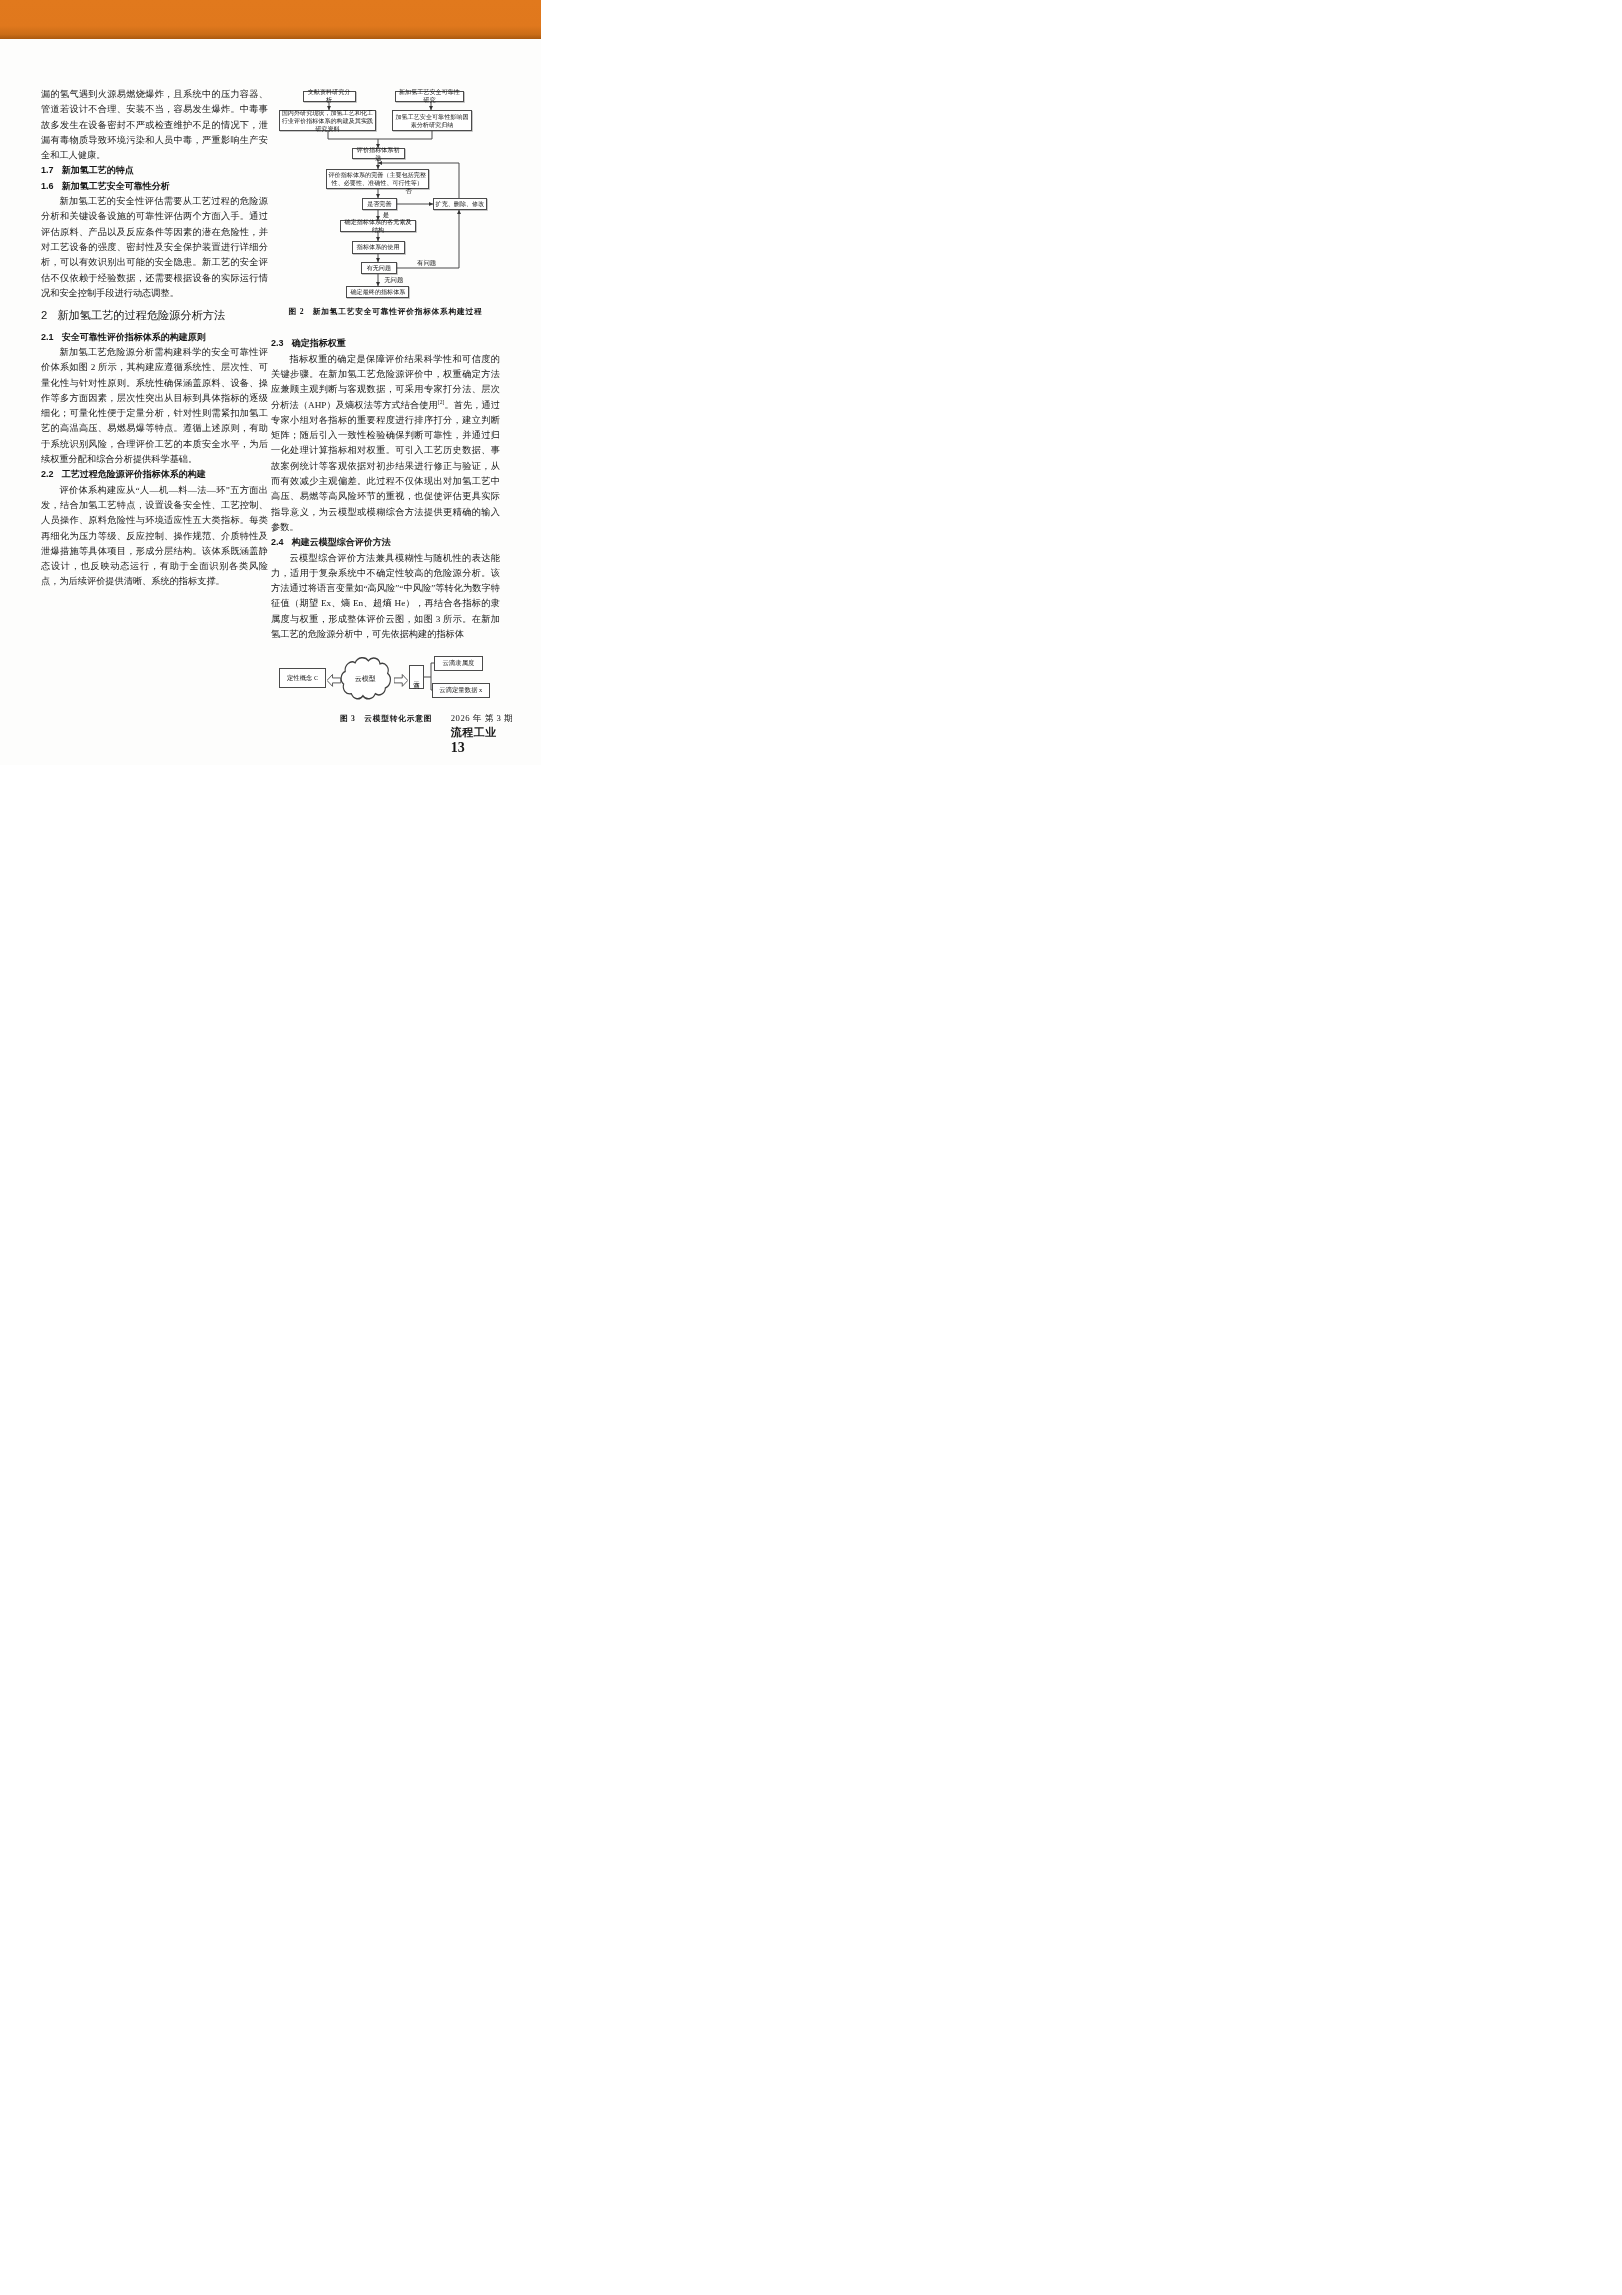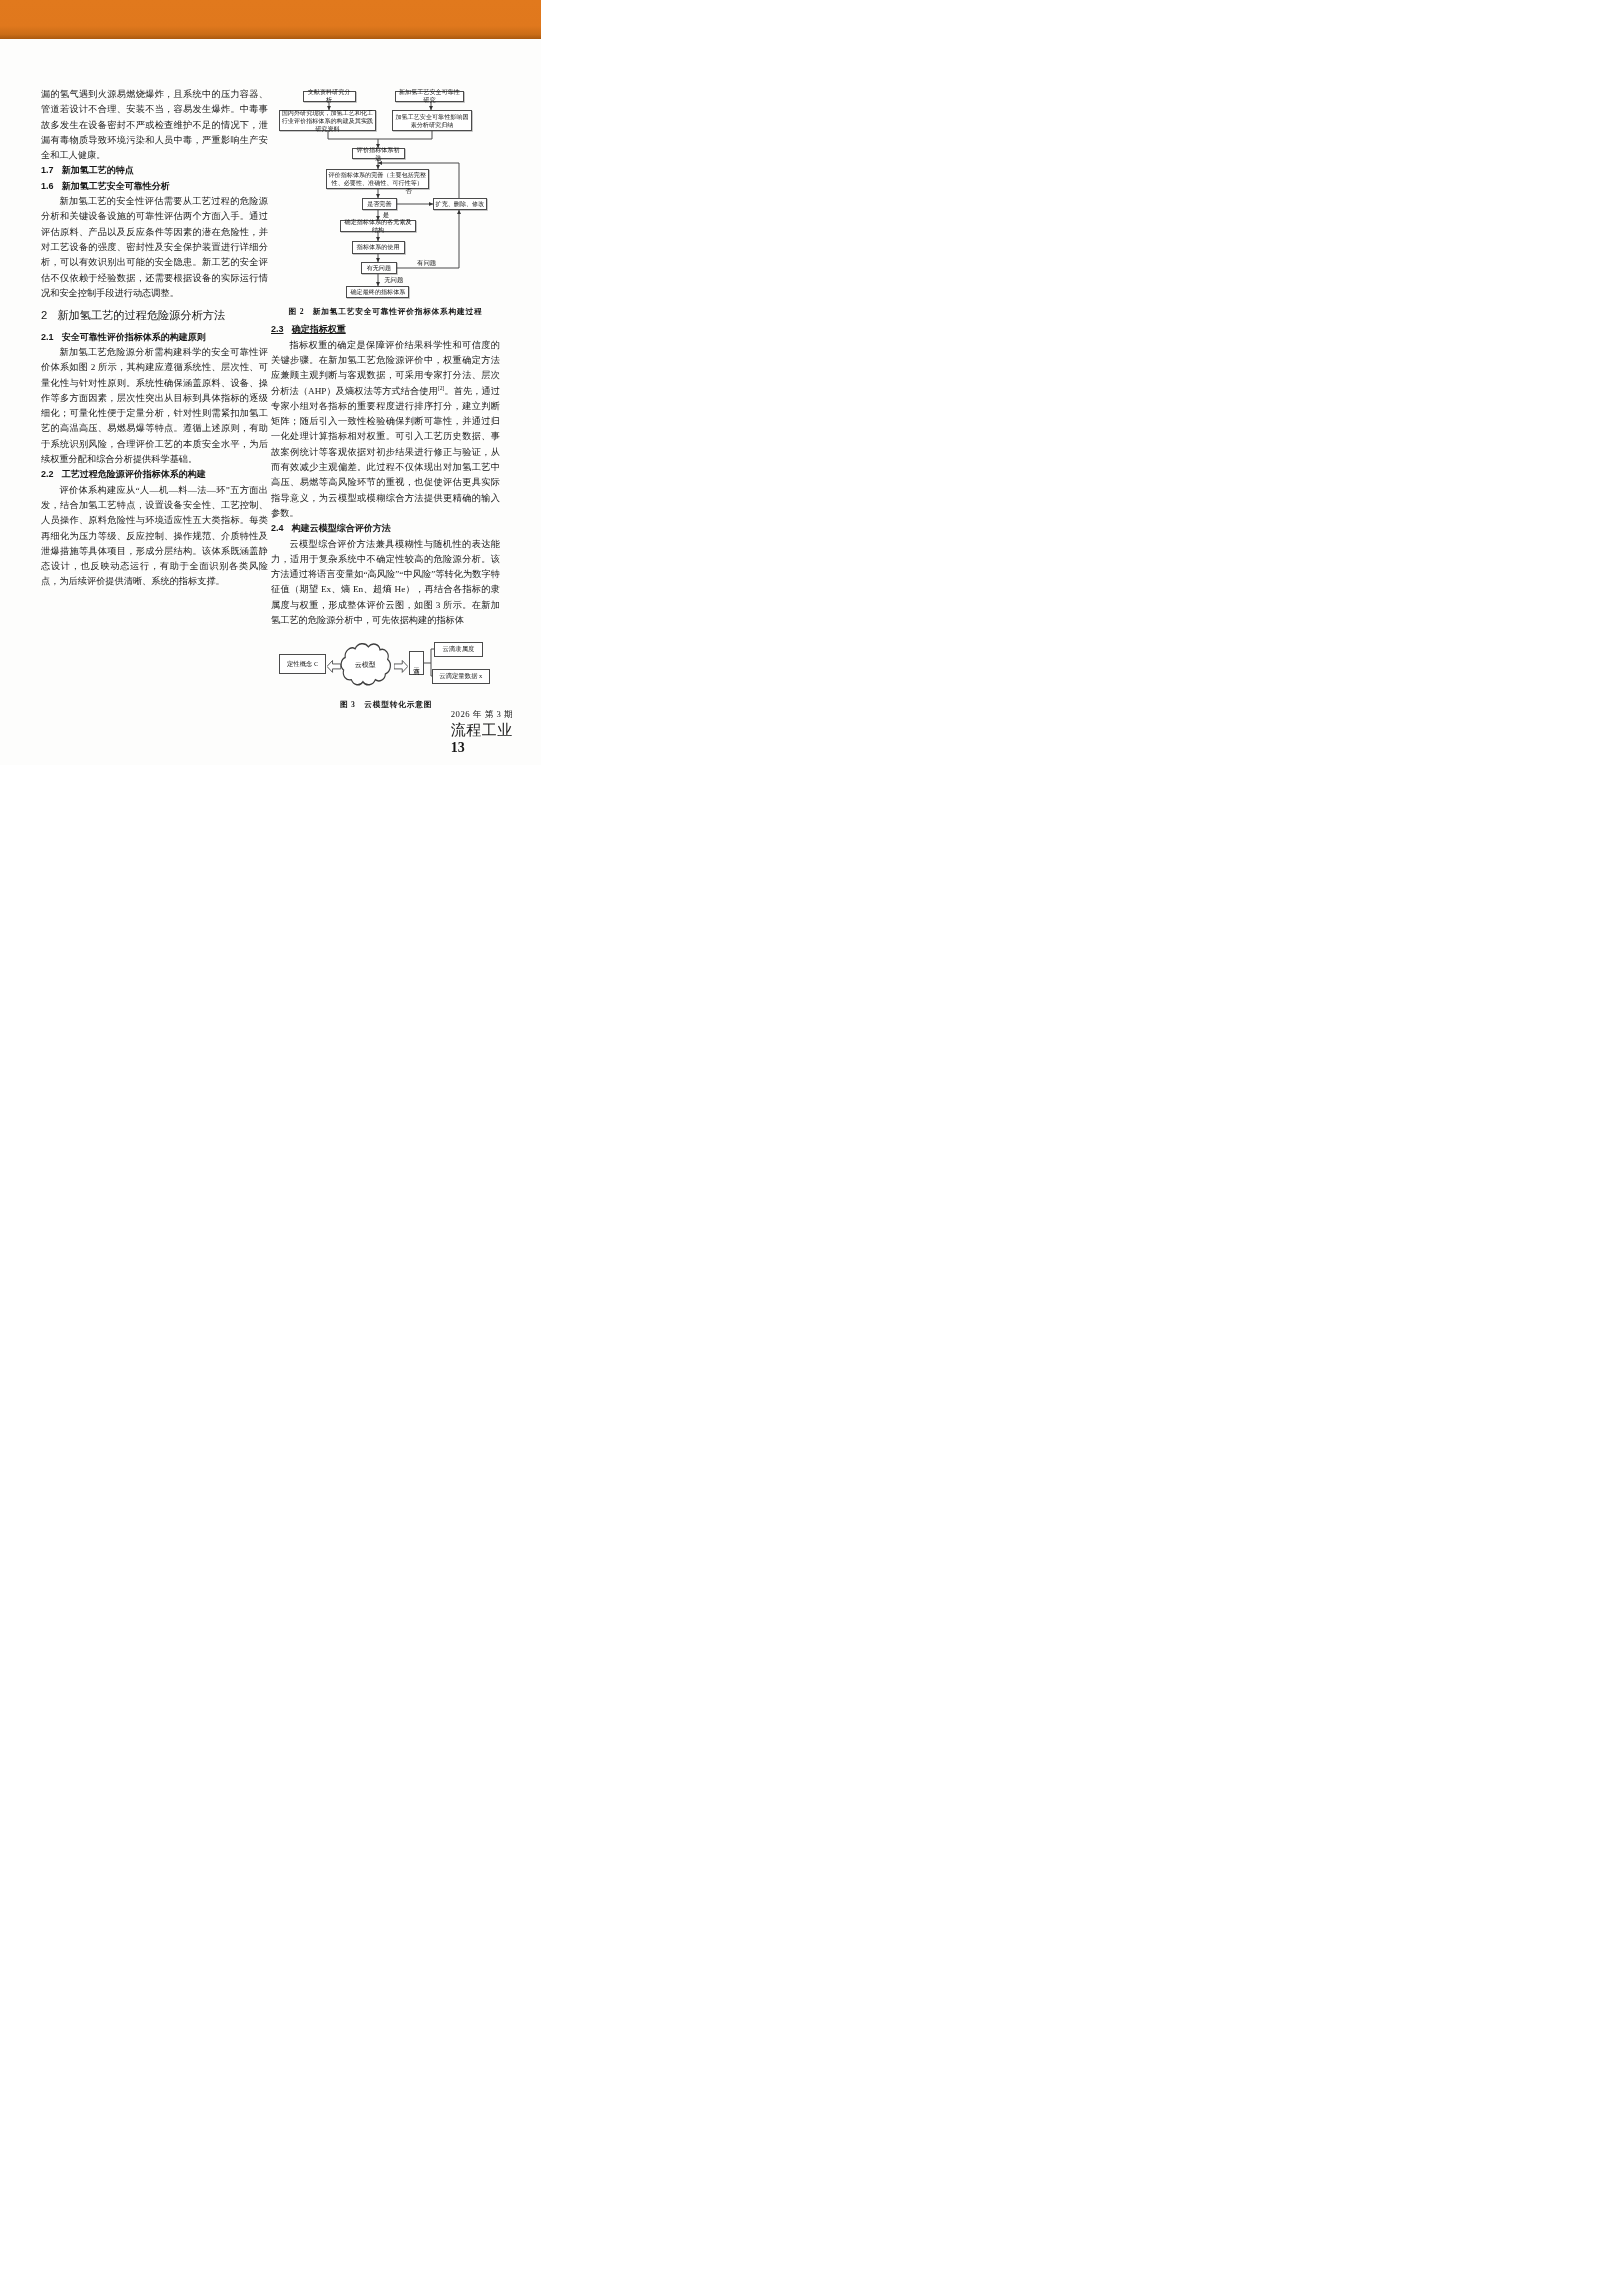--- a/index.html
+++ b/index.html
@@ -50,21 +50,21 @@
   .f3drop{writing-mode:vertical-rl;text-orientation:upright;letter-spacing:1px;}
   .f3svg{position:absolute;z-index:2;}
   .f3cloudtext{position:absolute;z-index:3;font-size:7px;display:flex;align-items:center;
                justify-content:center;}
   .cap3{margin-top:4.1px;text-align:center;font-weight:bold;font-size:7.7px;line-height:11.2px;
         letter-spacing:0.8px;width:230px;}
 
   
   .footer{position:absolute;right:36px;bottom:9.2px;display:flex;align-items:baseline;flex-direction:column;}
   .f-issue{font-size:8.7px;letter-spacing:0.5px;}
-  .f-journal{font-size:15px;font-weight:normal;margin-left:0;letter-spacing:0.5px;}
+  .f-journal{font-size:11px;font-weight:bold;margin-left:0;letter-spacing:0.5px;}
   .f-page{font-size:14px;font-weight:bold;margin-left:8.2px;font-family:"Liberation Serif","DejaVu Serif",serif;}
 </style>
 </head>
 <body>
 
 <div class="page">
 
   <div class="band"></div>
 
   <div class="col col-left">
@@ -142,21 +142,21 @@
       <div class="vline" style="left:81.8%;top:35.6%;height:16.9%;"></div>
 
       <div class="fclabel" style="left:58.5%;top:47.3%;">否</div>
       <div class="fclabel" style="left:48.6%;top:58.8%;">是</div>
       <div class="fclabel" style="left:63.5%;top:81.2%;">有问题</div>
       <div class="fclabel" style="left:49.2%;top:89.5%;">无问题</div>
     </div>
 
     <div class="figcap">图 2　新加氢工艺安全可靠性评价指标体系构建过程</div>
 
-    <div class="subhead" style="margin-top:5px;text-decoration:underline;">
+    <div class="subhead" style="margin-top:19px;">
       <span class="hnum">2.3</span><span>确定指标权重</span>
     </div>
     <p class="body indent"><span>指标权重的确定是保障评价结果科学性和可信度的关键步骤。在新加氢工艺危险源评价中，权重确定方法应兼顾主观判断与客观数据，可采用专家打分法、层次分析法（AHP）及熵权法等方式结合使用</span><sup class="ref">[2]</sup><span>。首先，通过专家小组对各指标的重要程度进行排序打分，建立判断矩阵；随后引入一致性检验确保判断可靠性，并通过归一化处理计算指标相对权重。可引入工艺历史数据、事故案例统计等客观依据对初步结果进行修正与验证，从而有效减少主观偏差。此过程不仅体现出对加氢工艺中高压、易燃等高风险环节的重视，也促使评估更具实际指导意义，为云模型或模糊综合方法提供更精确的输入参数。</span></p>
 
     <div class="subhead">
       <span class="hnum">2.4</span><span>构建云模型综合评价方法</span>
     </div>
     <p class="body indent">云模型综合评价方法兼具模糊性与随机性的表达能力，适用于复杂系统中不确定性较高的危险源分析。该方法通过将语言变量如“高风险”“中风险”等转化为数字特征值（期望 Ex、熵 En、超熵 He），再结合各指标的隶属度与权重，形成整体评价云图，如图 3 所示。在新加氢工艺的危险源分析中，可先依据构建的指标体</p>
 
     <div class="fig3">

